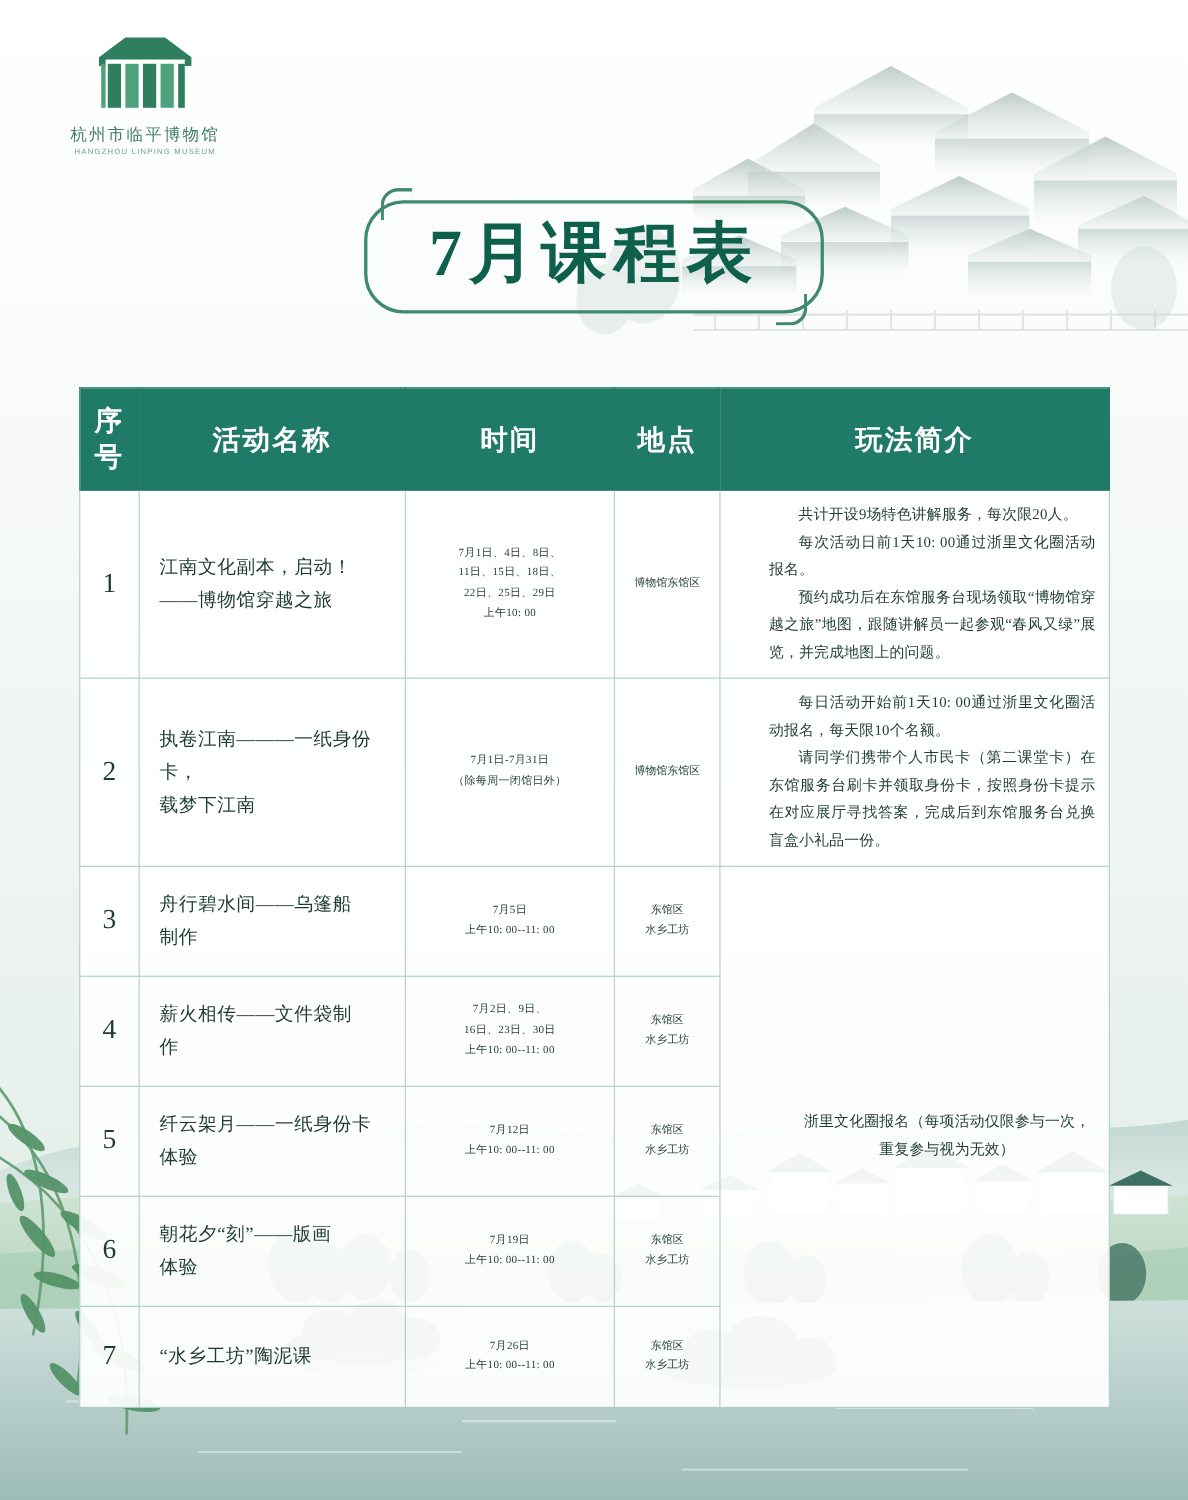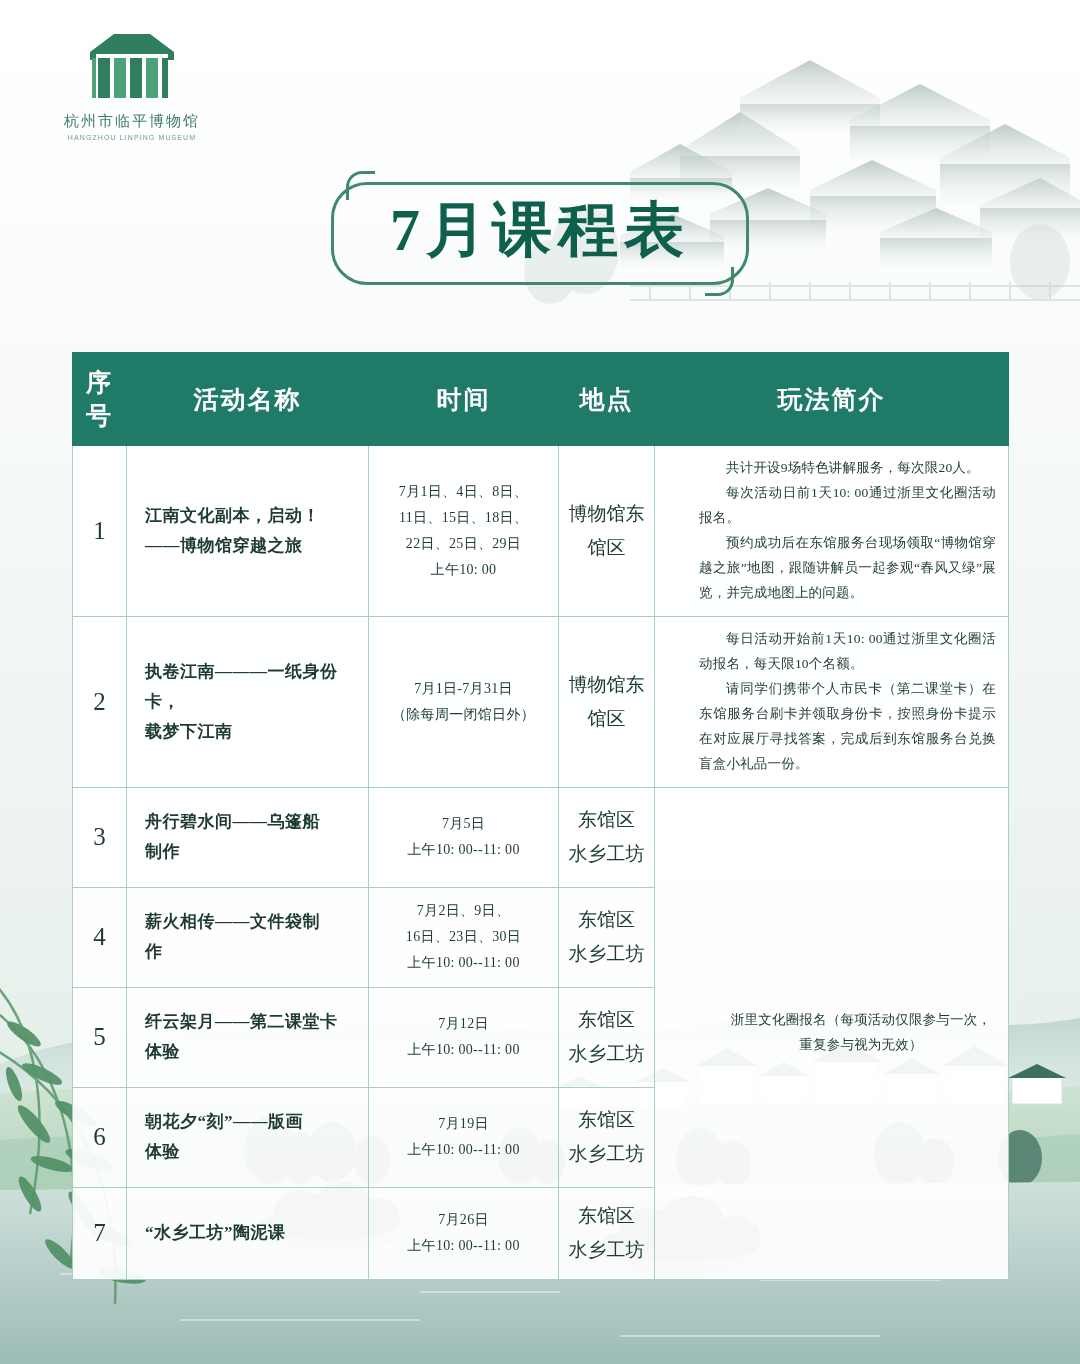--- a/index.html
+++ b/index.html
@@ -161,35 +161,35 @@
     color: #1d3b34;
     vertical-align: middle;
   }
   td.no {
     text-align: center;
     font-size: 25px;
     color: #2a4a42;
   }
   td.name {
     font-size: 17px;
-    font-weight: bold;
+    font-weight: normal;
     line-height: 1.75;
     padding: 10px 12px 10px 18px;
     letter-spacing: .5px;
   }
   td.time {
     text-align: center;
-    font-size: 14px;
+    font-size: 10px;
     line-height: 1.85;
     padding: 8px 6px;
     letter-spacing: .3px;
   }
   td.place {
     text-align: center;
-    font-size: 19px;
+    font-size: 10px;
     line-height: 1.8;
     padding: 8px 4px;
   }
   td.desc {
     font-size: 13.5px;
     line-height: 1.85;
     padding: 10px 12px;
     letter-spacing: .2px;
     text-align: justify;
   }
@@ -478,21 +478,21 @@
           </td>
           <td class="place">
             <div>东馆区</div>
             <div>水乡工坊</div>
           </td>
         </tr>
 
         <tr class="row-h3">
           <td class="no">5</td>
           <td class="name">
-            <div>纤云架月——第二课堂卡</div>
+            <div>纤云架月——一纸身份卡</div>
             <div>体验</div>
           </td>
           <td class="time">
             <div>7月12日</div>
             <div>上午10: 00--11: 00</div>
           </td>
           <td class="place">
             <div>东馆区</div>
             <div>水乡工坊</div>
           </td>

